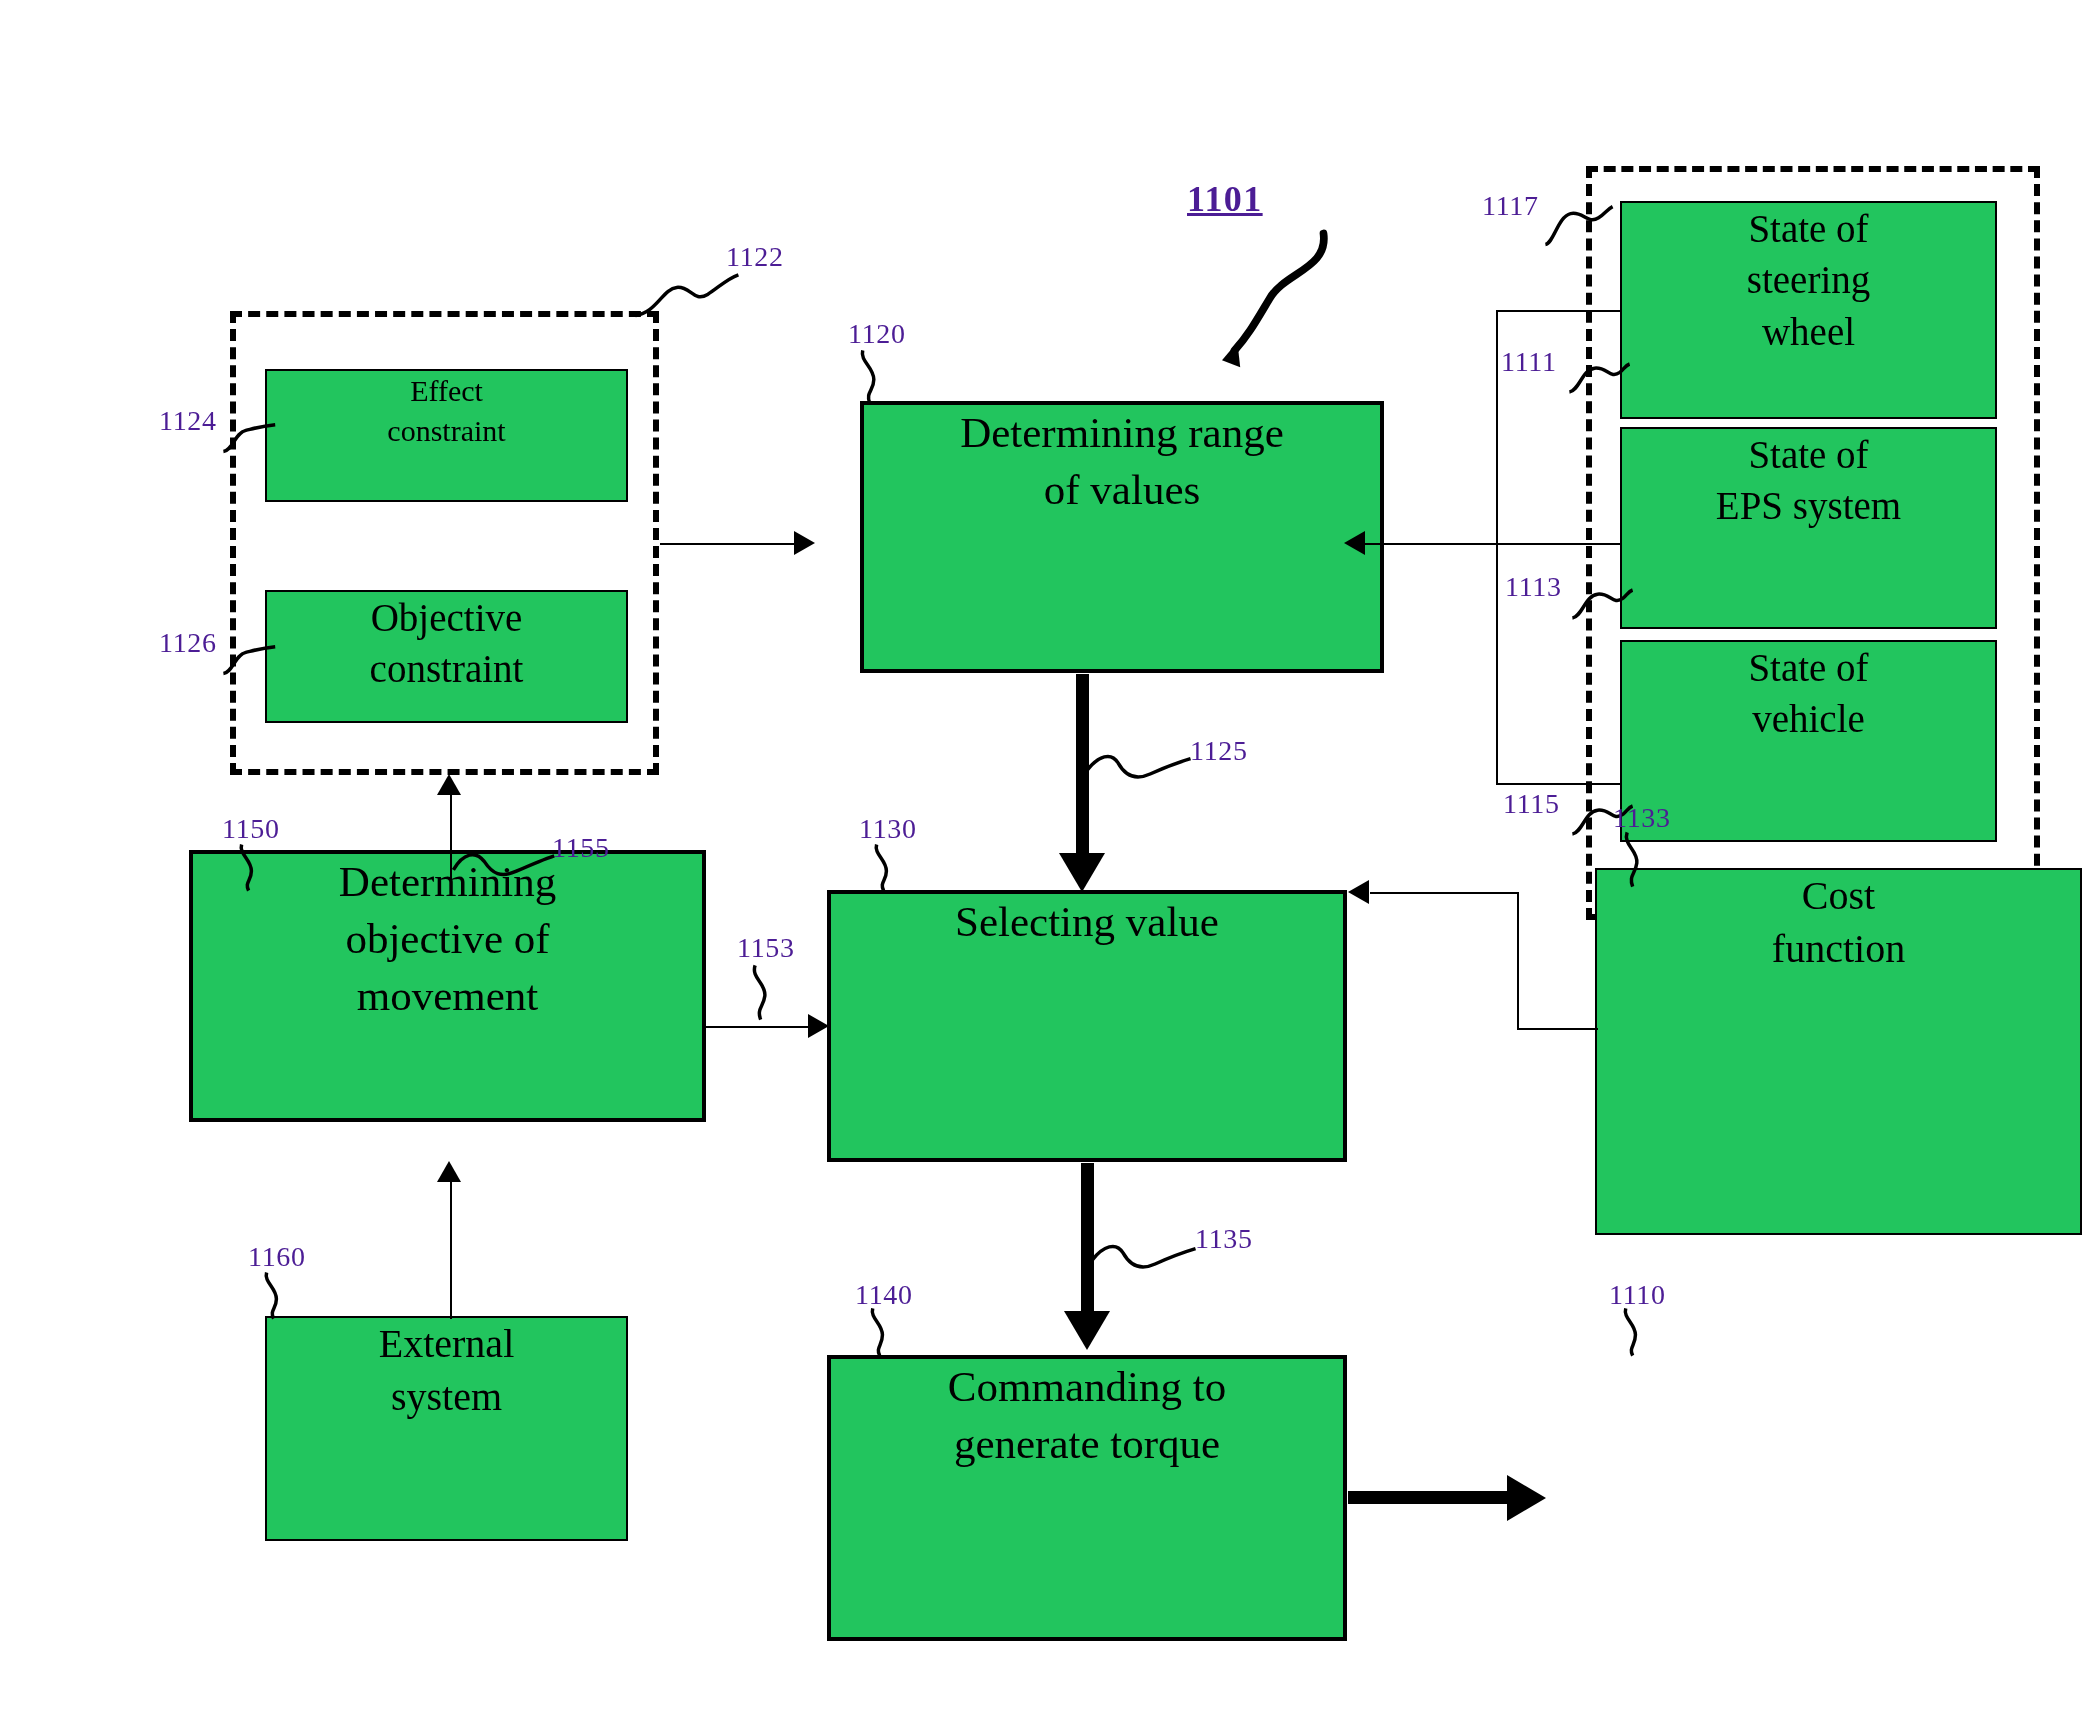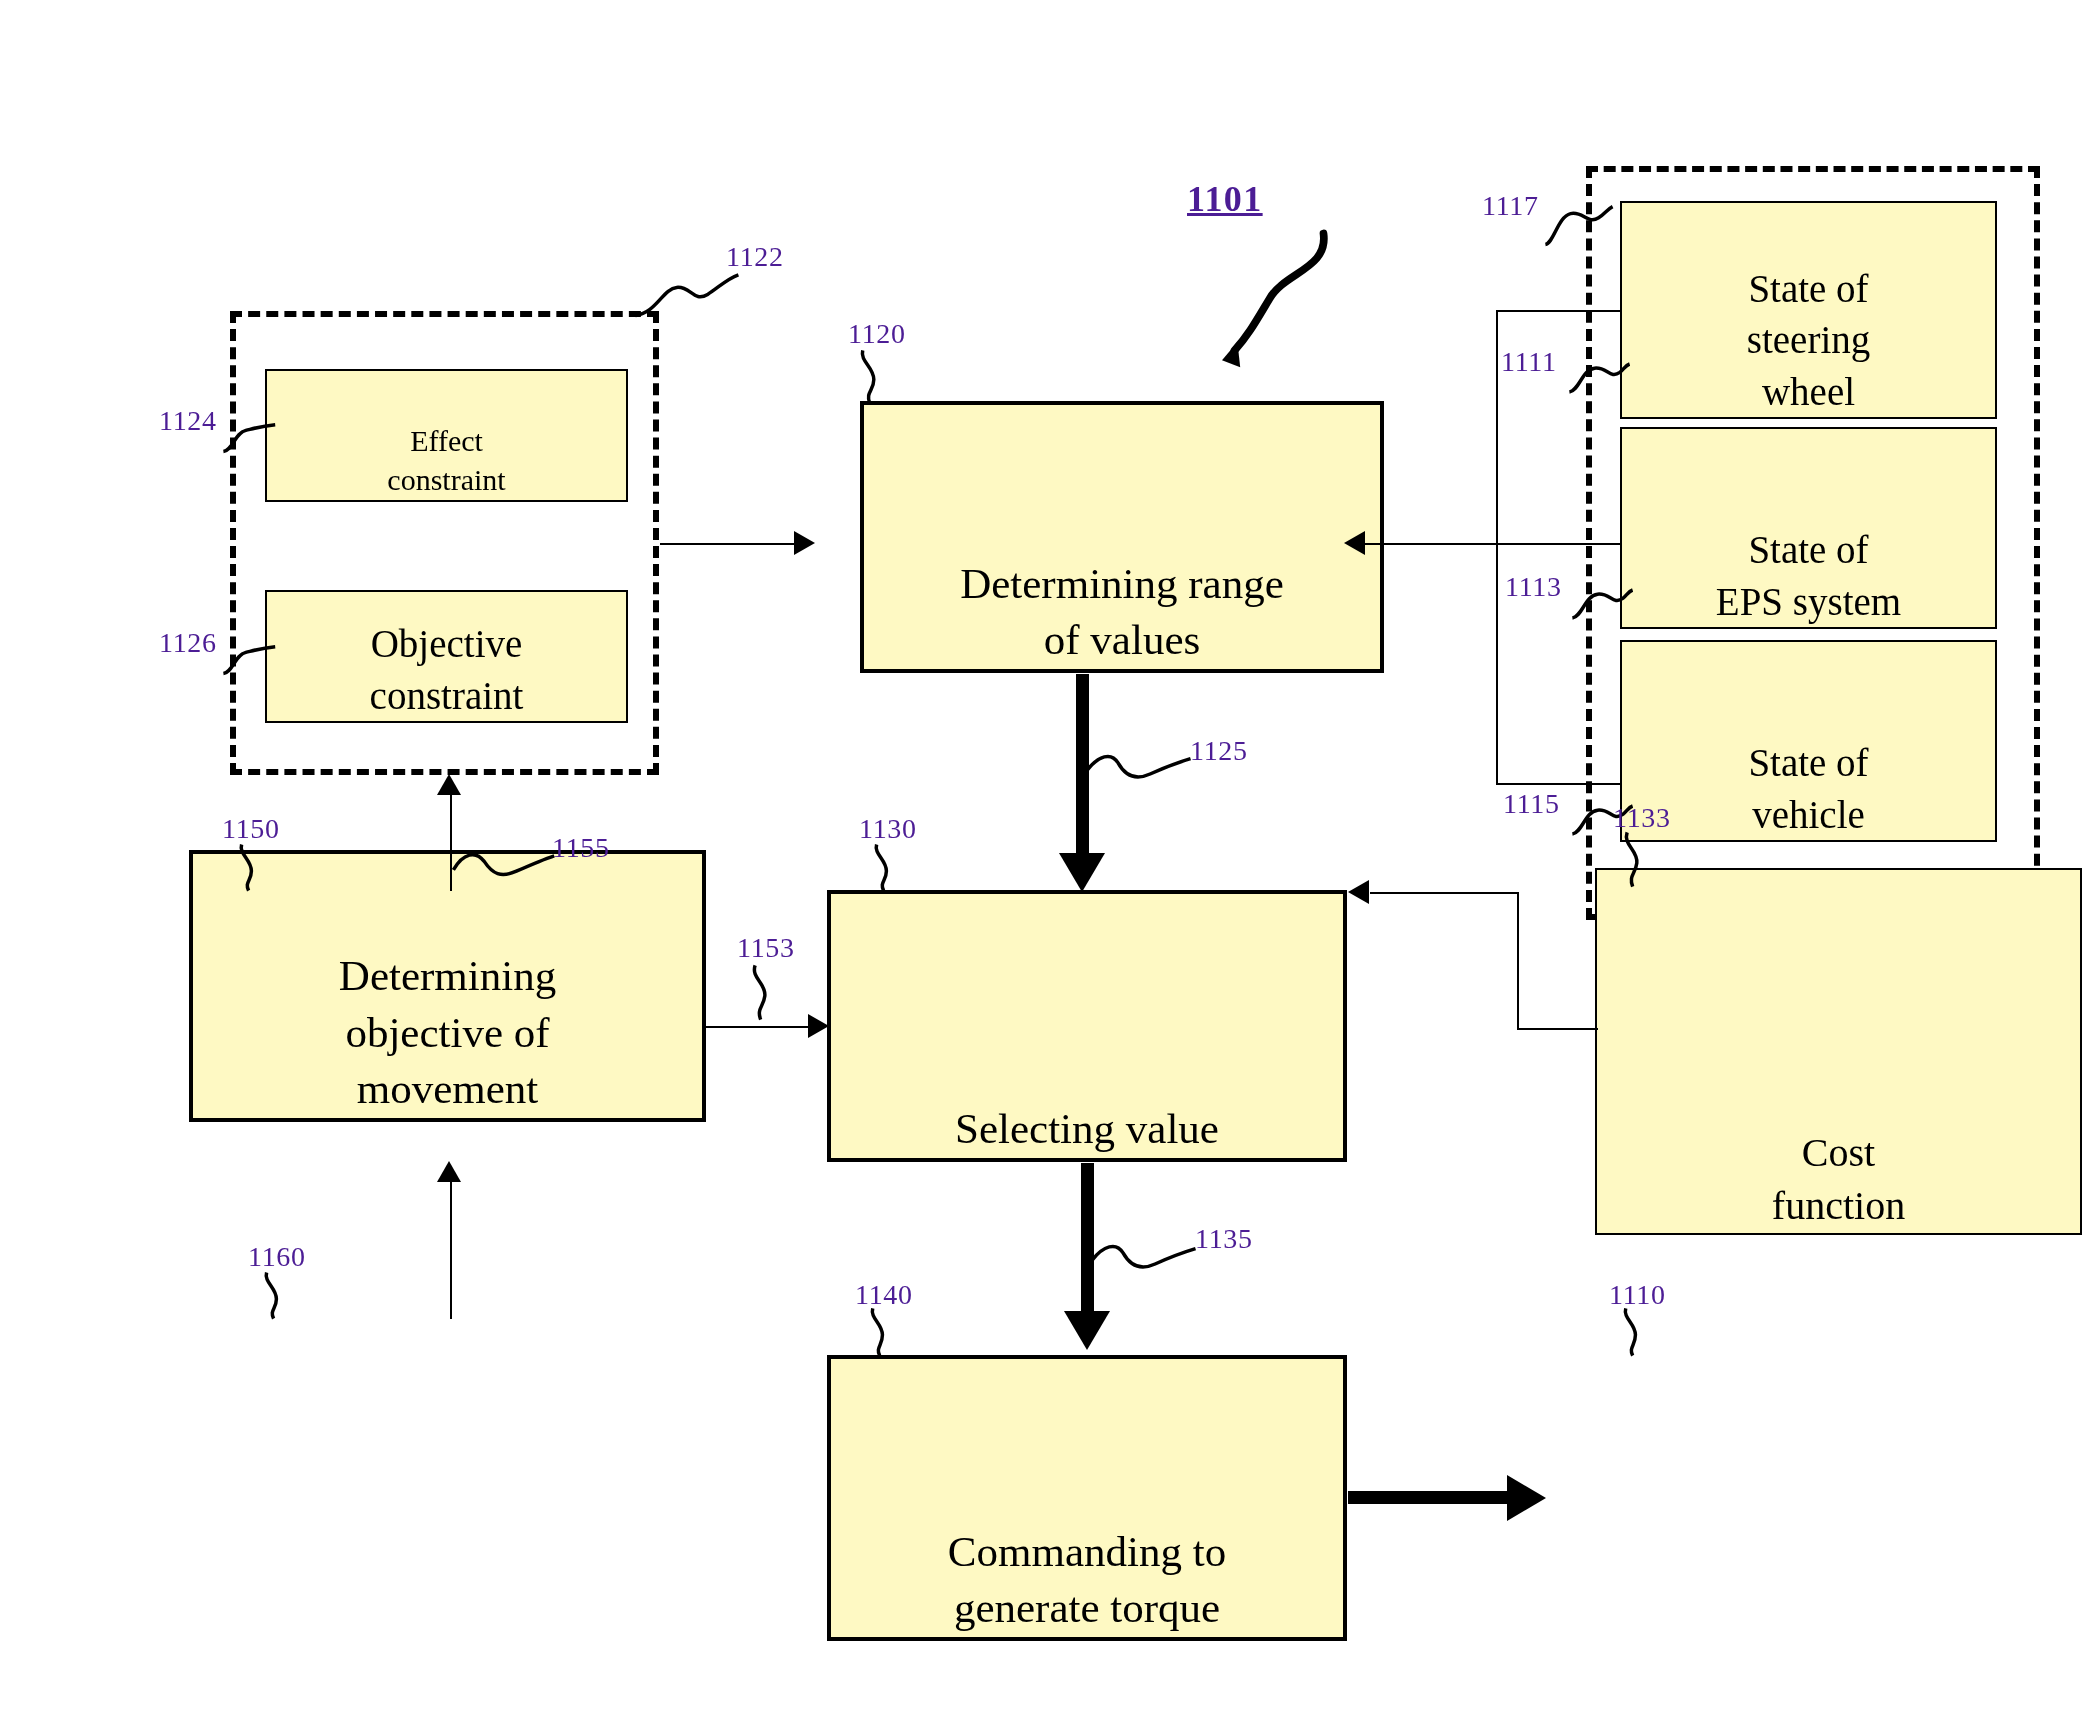--- a/index.html
+++ b/index.html
@@ -1,21 +1,21 @@
 <!DOCTYPE html>
 <html style="font-size:11.2px"><head>
 <meta charset="utf-8">
 <style>
   html,body{margin:0;padding:0;background:#fff;}
   body{font-family:"Liberation Serif","DejaVu Serif",serif;}
   #stage{position:relative;width:2097px;height:1732px;background:#fff;overflow:hidden;}
 
   
-  .box{position:absolute;box-sizing:border-box;background:#fef9c3;display:flex;
-       align-items:flex-end;justify-content:center;text-align:center;color:#000;}
+  .box{position:absolute;box-sizing:border-box;background:#22c55e;display:flex;
+       align-items:flex-start;justify-content:center;text-align:center;color:#000;}
   .box .lbl{display:block;line-height:1.32;padding:0 7px;}
 
   .box.thick{border:4.9px solid #000;}
   .box.thin{border:2.1px solid #000;}
 
   .dashgroup{position:absolute;box-sizing:border-box;border:6.3px dashed #000;background:transparent;}
 
   
   .ref{position:absolute;font-size:28px;letter-spacing:0.7px;color:#4c1d95;white-space:nowrap;}
   .ref.big{font-size:36px;text-decoration:underline;font-weight:bold;letter-spacing:1.4px;}
@@ -191,20 +191,24 @@
 
   <div class="hline" style="left:705px;top:1026px;width:105px;"></div>
   <div class="arrow right-thin" style="left:808px;top:1014px;"></div>
   <div class="ref" style="left:737px;top:932px;">1153</div>
   <div class="squig" style="left:748px;top:964px;">
     <svg width="42" height="57" viewBox="0 0 60 82">
       <path d="M10,2 C4,20 26,28 24,46 C22,62 12,64 18,80" fill="none" stroke="#000" stroke-width="5"></path>
     </svg>
   </div>
 
+  <div class="box thin" style="left:265px;top:1316px;width:363px;height:225px;">
+    <span class="lbl" style="font-size:40px;white-space:pre-line;">External
+system</span>
+  </div>
   <div class="ref" style="left:248px;top:1241px;">1160</div>
   <div class="squig" style="left:261px;top:1271px;">
     <svg width="42" height="49" viewBox="0 0 60 70">
       <path d="M8,2 C4,16 22,24 22,40 C22,54 12,56 18,68" fill="none" stroke="#000" stroke-width="5"></path>
     </svg>
   </div>
 
   <div class="vline" style="left:450px;top:1172px;height:147px;"></div>
   <div class="arrow up-thin" style="left:437px;top:1161px;"></div>
 

